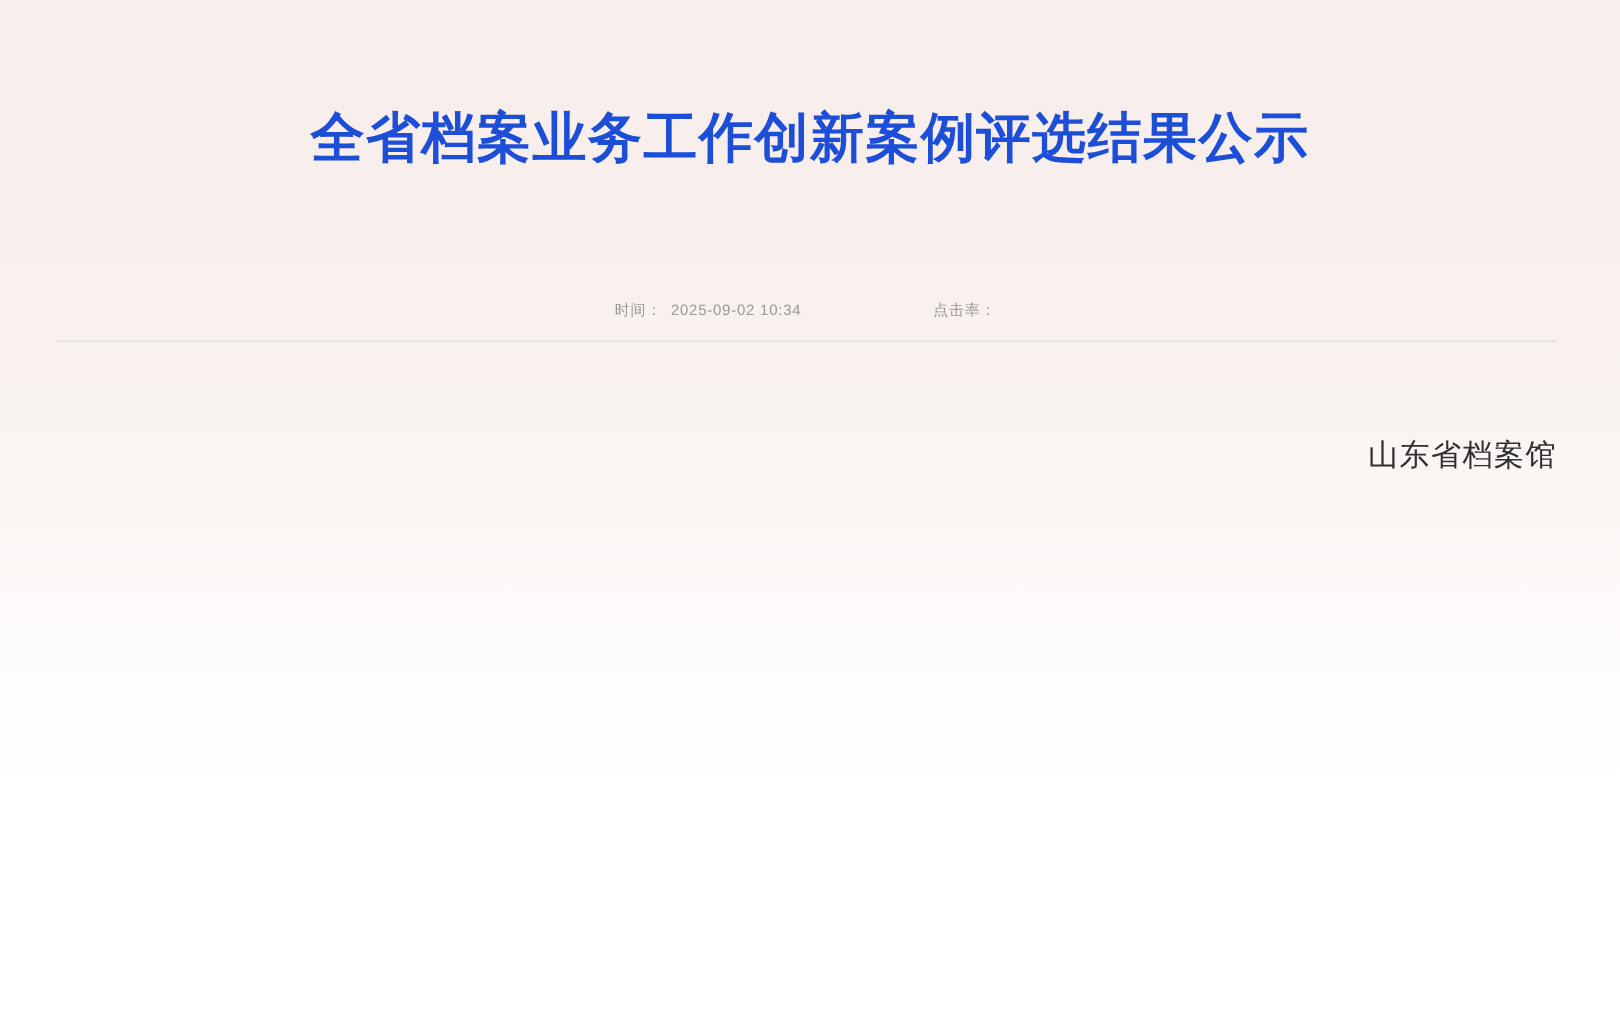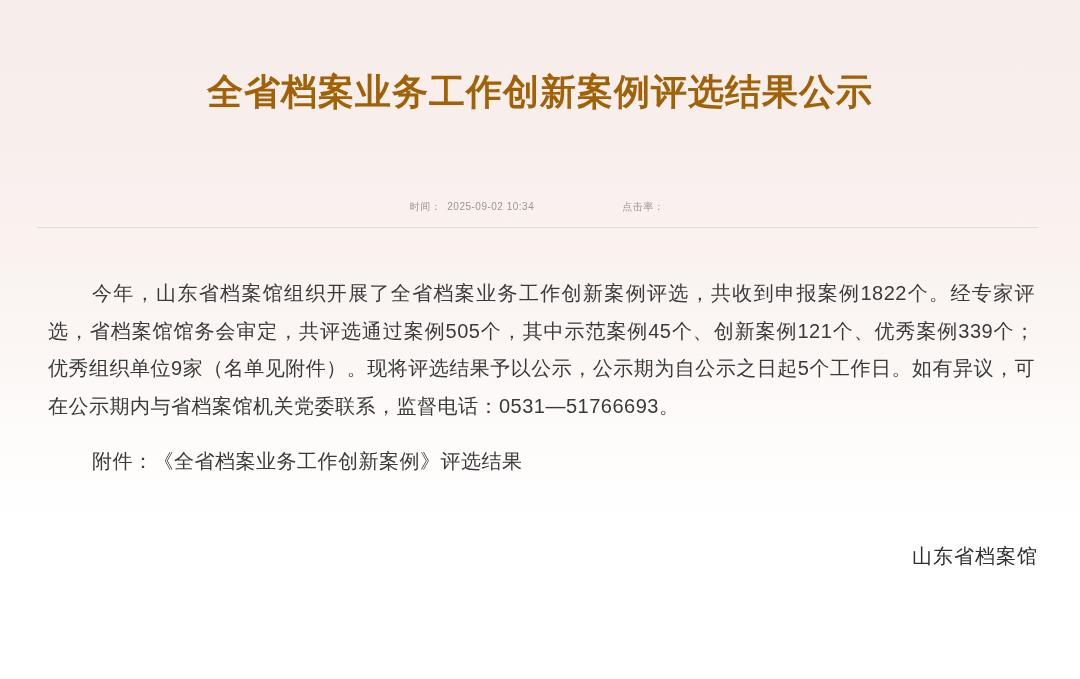--- a/index.html
+++ b/index.html
@@ -11,21 +11,21 @@
       #fbf6f4 50%, #fefcfb 65%, #ffffff 78%, #ffffff 100%);
     overflow: hidden;
   }
   .article { width: 1080px; height: 679px; }
 
   .article-title {
     margin-top: 70px;
     text-align: center;
     font-size: 36px;
     font-weight: bold;
-    color: #a16207;
+    color: #1d4ed8;
     letter-spacing: 1px;
     line-height: 44px;
   }
 
   .article-meta {
     margin-top: 86px;
     text-align: center;
     font-size: 10px;
     color: #9b9593;
     letter-spacing: 0.5px;
@@ -70,22 +70,18 @@
 <div class="article">
 
   <h1 class="article-title">全省档案业务工作创新案例评选结果公示</h1>
 
   <div class="article-meta">
     <span class="meta-label">时间：</span><span class="meta-value">2025-09-02 10:34</span><span class="meta-hits-label">点击率：</span><span class="meta-value"></span>
   </div>
 
   <div class="divider"></div>
 
-  <div class="article-body">
-    <p class="main-paragraph">今年，山东省档案馆组织开展了全省档案业务工作创新案例评选，共收到申报案例1822个。经专家评选，省档案馆馆务会审定，共评选通过案例505个，其中示范案例45个、创新案例121个、优秀案例339个；优秀组织单位9家（名单见附件）。现将评选结果予以公示，公示期为自公示之日起5个工作日。如有异议，可在公示期内与省档案馆机关党委联系，监督电话：0531—51766693。</p>
-    <p class="attachment-line">附件：《全省档案业务工作创新案例》评选结果</p>
-  </div>
 
   <div class="signature">
     <div class="sig-org">山东省档案馆</div>
   </div>
 
 </div>
 
 </body></html>

